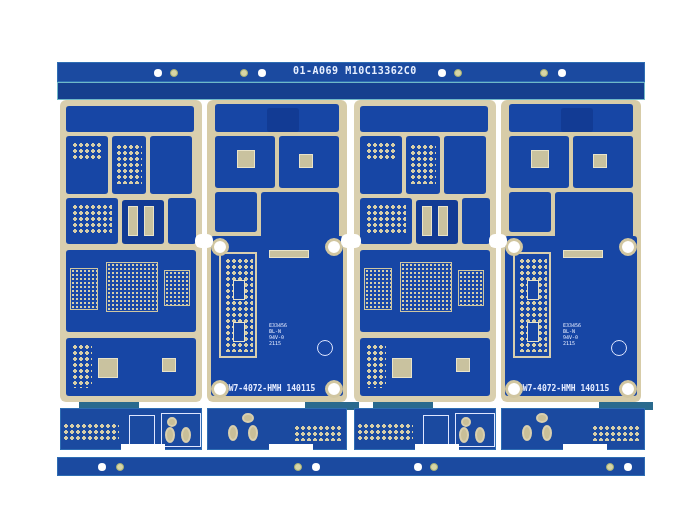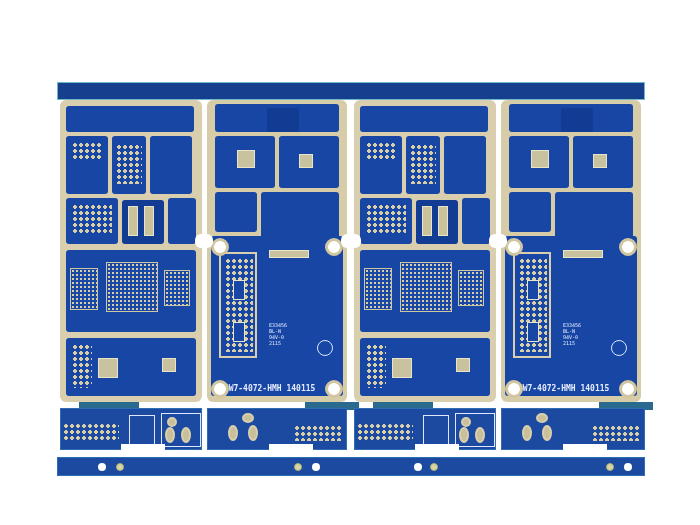--- a/index.html
+++ b/index.html
@@ -32,20 +32,31 @@
     .oval { position: absolute; width: 10px; height: 16px; border-radius: 50%; background: #c9bf98; border: 2px solid #d9cfae; box-sizing: border-box; }
     .outline { position: absolute; border: 1px solid #dfe6ff; box-sizing: border-box; }
     .teal { position: absolute; background: #1e5c8e; border: 1px solid #8fd0c8; box-sizing: border-box; }
     .white-bar { position: absolute; background: #ffffff; height: 6px; }
   </style>
 </head>
 <body>
 
 <div class="panel">
 
+  <div class="rail top">
+    <span class="rail-label">01-A069 M10C13362C0</span>
+    <div class="fid white" style="left:96px;top:6px"></div>
+    <div class="fid gold" style="left:112px;top:6px"></div>
+    <div class="fid gold" style="left:182px;top:6px"></div>
+    <div class="fid white" style="left:200px;top:6px"></div>
+    <div class="fid white" style="left:380px;top:6px"></div>
+    <div class="fid gold" style="left:396px;top:6px"></div>
+    <div class="fid gold" style="left:482px;top:6px"></div>
+    <div class="fid white" style="left:500px;top:6px"></div>
+  </div>
 
   <div class="teal" style="left:0;top:20px;width:588px;height:18px;background:#163f8e;border-color:#6fb8c8"></div>
 
   <div class="board" style="left:3px;top:38px;width:142px;height:302px">
     <div class="copper" style="left:6px;top:6px;width:128px;height:26px"></div>
     <div class="copper" style="left:6px;top:36px;width:42px;height:58px"></div>
     <div class="copper" style="left:52px;top:36px;width:34px;height:58px"></div>
     <div class="copper" style="left:90px;top:36px;width:42px;height:58px"></div>
     <div class="copper" style="left:6px;top:98px;width:52px;height:46px"></div>
     <div class="copper dark" style="left:62px;top:100px;width:42px;height:44px"></div>

